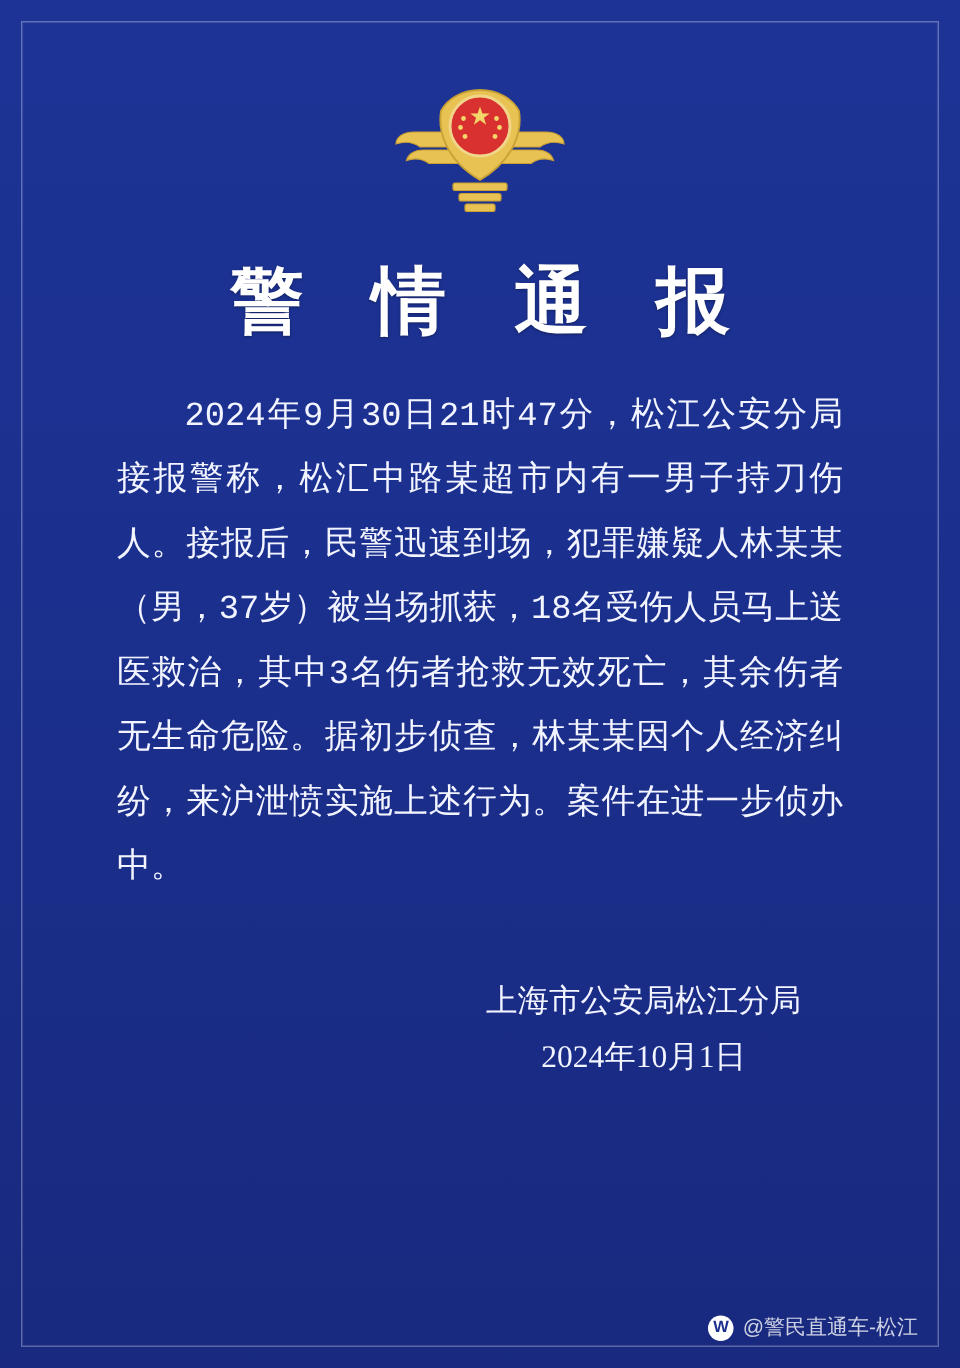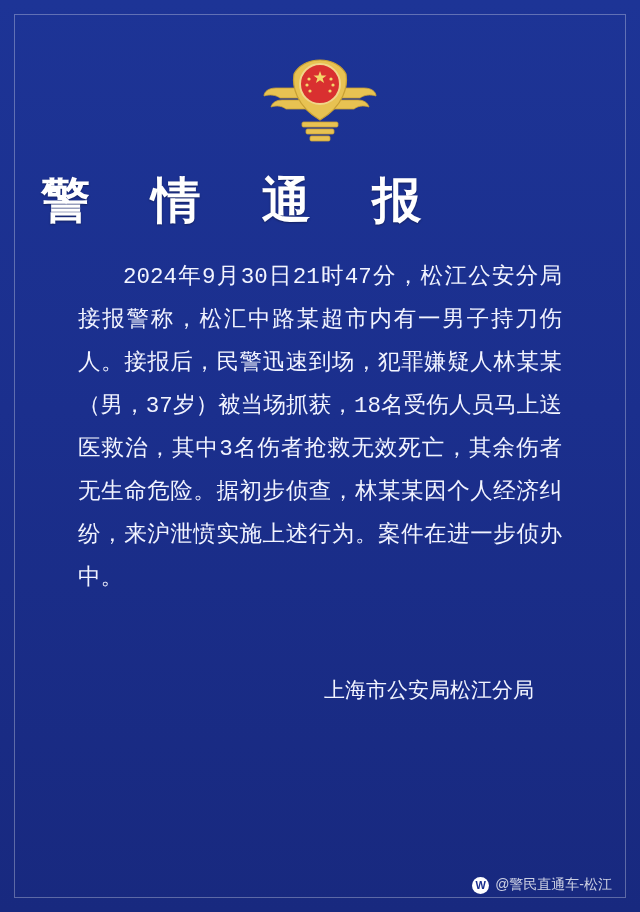--- a/index.html
+++ b/index.html
@@ -47,29 +47,28 @@
     height: 110px;
     position: relative;
   }
 
   
   .title {
     position: absolute;
     top: 168px;
     left: 0;
     right: 0;
-    text-align: left;
+    text-align: center;
     color: #ffffff;
     font-size: 49px;
     letter-spacing: 16px;
     text-indent: 16px;
     font-weight: 700;
-    font-family: Liberation Mono, monospace;
+    font-family: Liberation Sans, sans-serif;
     text-shadow: 0 1px 2px rgba(0,0,0,0.35);
-    margin-left: 25px;
   }
 
   
   .body-text {
     position: absolute;
     top: 256px;
     left: 78px;
     width: 484px;
     color: #f2f4ff;
     font-size: 22.5px;
@@ -77,21 +76,21 @@
     text-align: justify;
     text-justify: inter-ideograph;
     text-indent: 45px;
     font-family: Liberation Mono, monospace;
   }
 
   
   .signature {
     position: absolute;
     right: 106px;
-    top: 672px;
+    top: 649px;
     color: #f2f4ff;
     font-size: 21px;
     line-height: 37px;
     text-align: center;
     font-family: "Liberation Serif", "DejaVu Serif", serif;
   }
   .signature div { white-space: nowrap; }
 
   
   .footer {
@@ -158,20 +157,21 @@
       </svg>
     </div>
   </div>
 
   <div class="title">警 情 通 报</div>
 
   <div class="body-text">2024年9月30日21时47分，松江公安分局接报警称，松汇中路某超市内有一男子持刀伤人。接报后，民警迅速到场，犯罪嫌疑人林某某（男，37岁）被当场抓获，18名受伤人员马上送医救治，其中3名伤者抢救无效死亡，其余伤者无生命危险。据初步侦查，林某某因个人经济纠纷，来沪泄愤实施上述行为。案件在进一步侦办中。</div>
 
   <div class="signature">
     <div>上海市公安局松江分局</div>
+    <div>2024年10月1日</div>
   </div>
 
   <div class="footer">
     <span class="weibo-icon">W</span>
     <span>@警民直通车-松江</span>
   </div>
 
 </div>
 
 </body></html>

